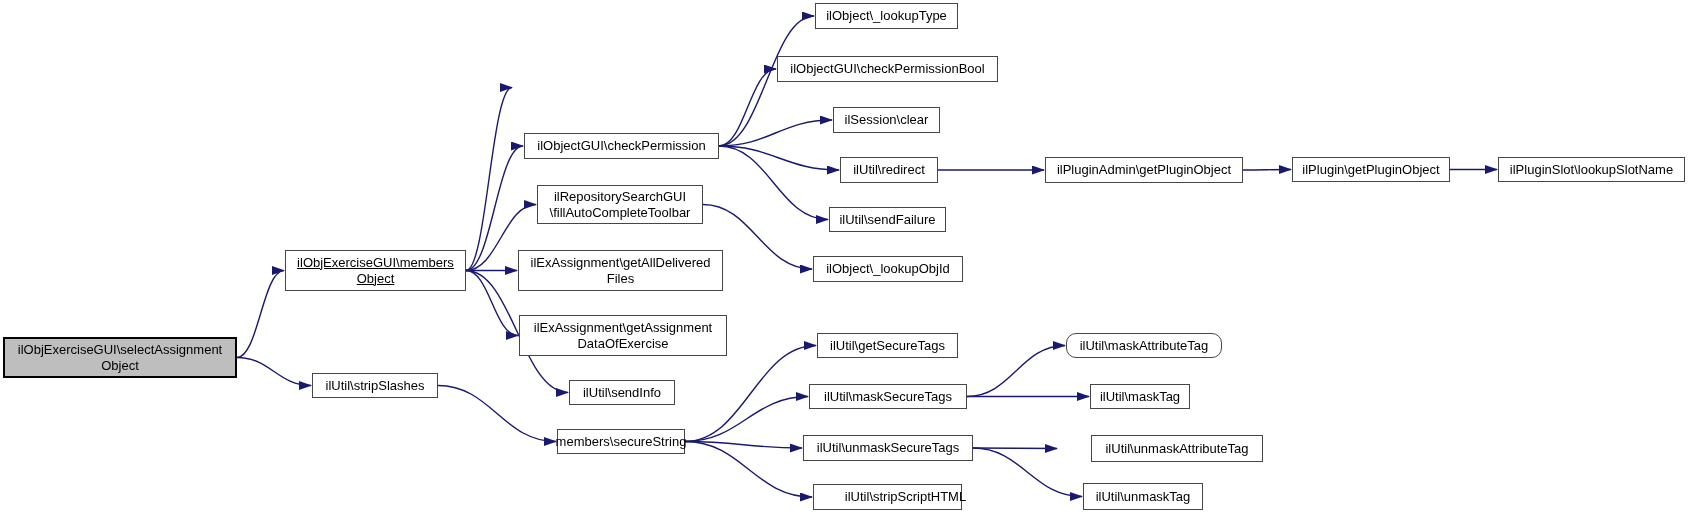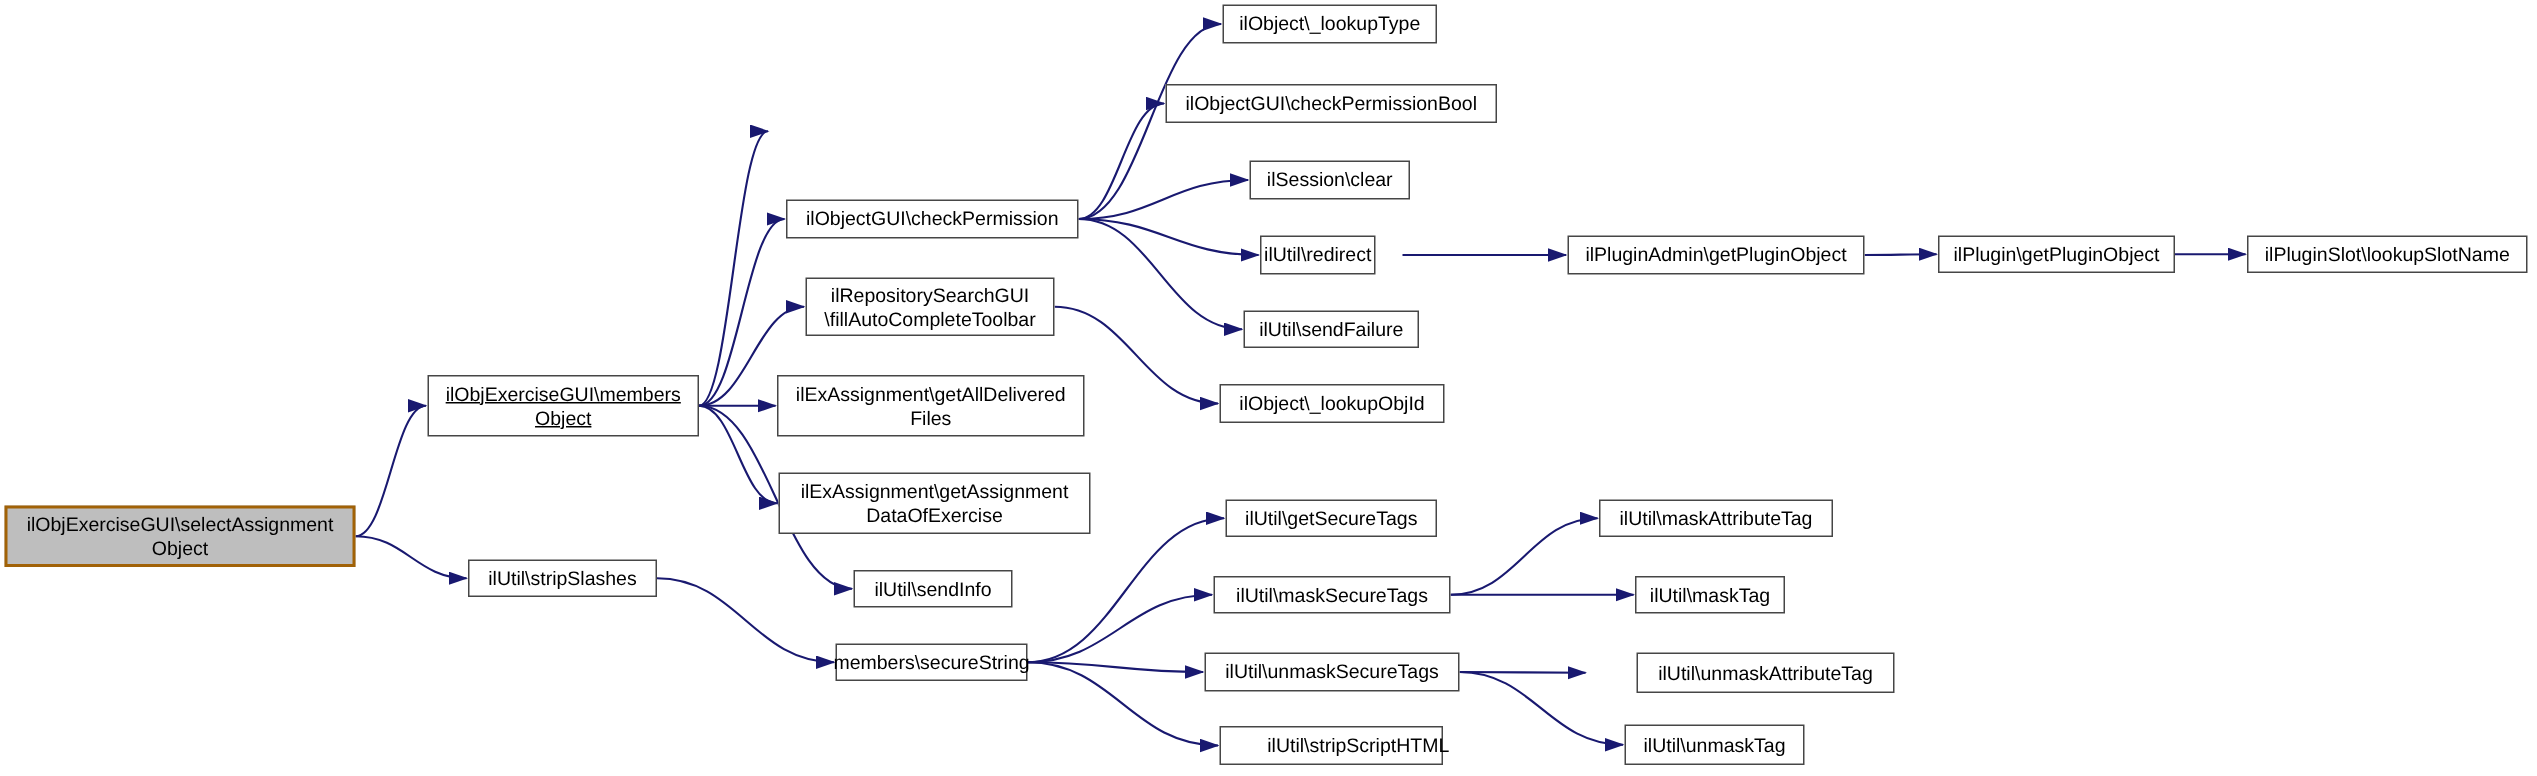--- a/index.html
+++ b/index.html
@@ -30,21 +30,21 @@
     align-items: center;
     justify-content: center;
     text-align: center;
     font-size: 13px;
     line-height: 16px;
     white-space: nowrap;
     cursor: pointer;
   }
   .node.highlighted {
     background: #bebebe;
-    border: 2px solid #a16207;
+    border: 2px solid #000000;
   }
   .node .node-label-line {
     pointer-events: none;
   }
 </style>
 </head>
 <body>
 
 <div class="canvas" style="width: 1691px; height: 517px; background: rgb(255, 255, 255);">
     <svg width="1691" height="517" class="edges-svg">
@@ -114,21 +114,21 @@
     </div>
     <div class="node" style="left: 815px; top: 3px; width: 143px; height: 26px;">
       <div class="node-label-line">ilObject\_lookupType</div>
     </div>
     <div class="node" style="left: 777px; top: 56px; width: 221px; height: 26px;">
       <div class="node-label-line">ilObjectGUI\checkPermissionBool</div>
     </div>
     <div class="node" style="left: 833px; top: 107px; width: 107px; height: 26px;">
       <div class="node-label-line">ilSession\clear</div>
     </div>
-    <div class="node" style="left: 840px; top: 157px; width: 77px; height: 26px;">
+    <div class="node" style="left: 840px; top: 157px; width: 98px; height: 26px;">
       <div class="node-label-line">ilUtil\redirect</div>
     </div>
     <div class="node" style="left: 829px; top: 207px; width: 117px; height: 25px;">
       <div class="node-label-line">ilUtil\sendFailure</div>
     </div>
     <div class="node" style="left: 813px; top: 256px; width: 150px; height: 26px;">
       <div class="node-label-line">ilObject\_lookupObjId</div>
     </div>
     <div class="node" style="left: 817px; top: 333px; width: 141px; height: 25px;">
       <div class="node-label-line">ilUtil\getSecureTags</div>
@@ -144,21 +144,21 @@
     </div>
     <div class="node" style="left: 1045px; top: 157px; width: 198px; height: 26px;">
       <div class="node-label-line">ilPluginAdmin\getPluginObject</div>
     </div>
     <div class="node" style="left: 1292px; top: 157px; width: 158px; height: 25px;">
       <div class="node-label-line">ilPlugin\getPluginObject</div>
     </div>
     <div class="node" style="left: 1498px; top: 157px; width: 187px; height: 25px;">
       <div class="node-label-line">ilPluginSlot\lookupSlotName</div>
     </div>
-    <div class="node" style="left: 1066px; top: 333px; width: 156px; height: 25px;">
+    <div class="node" style="left: 1066px; top: 333px; width: 156px; height: 25px; border-radius: 10px;">
       <div class="node-label-line">ilUtil\maskAttributeTag</div>
     </div>
     <div class="node" style="left: 1090px; top: 384px; width: 100px; height: 25px;">
       <div class="node-label-line">ilUtil\maskTag</div>
     </div>
     <div class="node" style="left: 1058px; top: 435px; width: 172px; height: 27px; margin-left: 33px;">
       <div class="node-label-line">ilUtil\unmaskAttributeTag</div>
     </div>
     <div class="node" style="left: 1083px; top: 483px; width: 120px; height: 27px;">
       <div class="node-label-line">ilUtil\unmaskTag</div>

